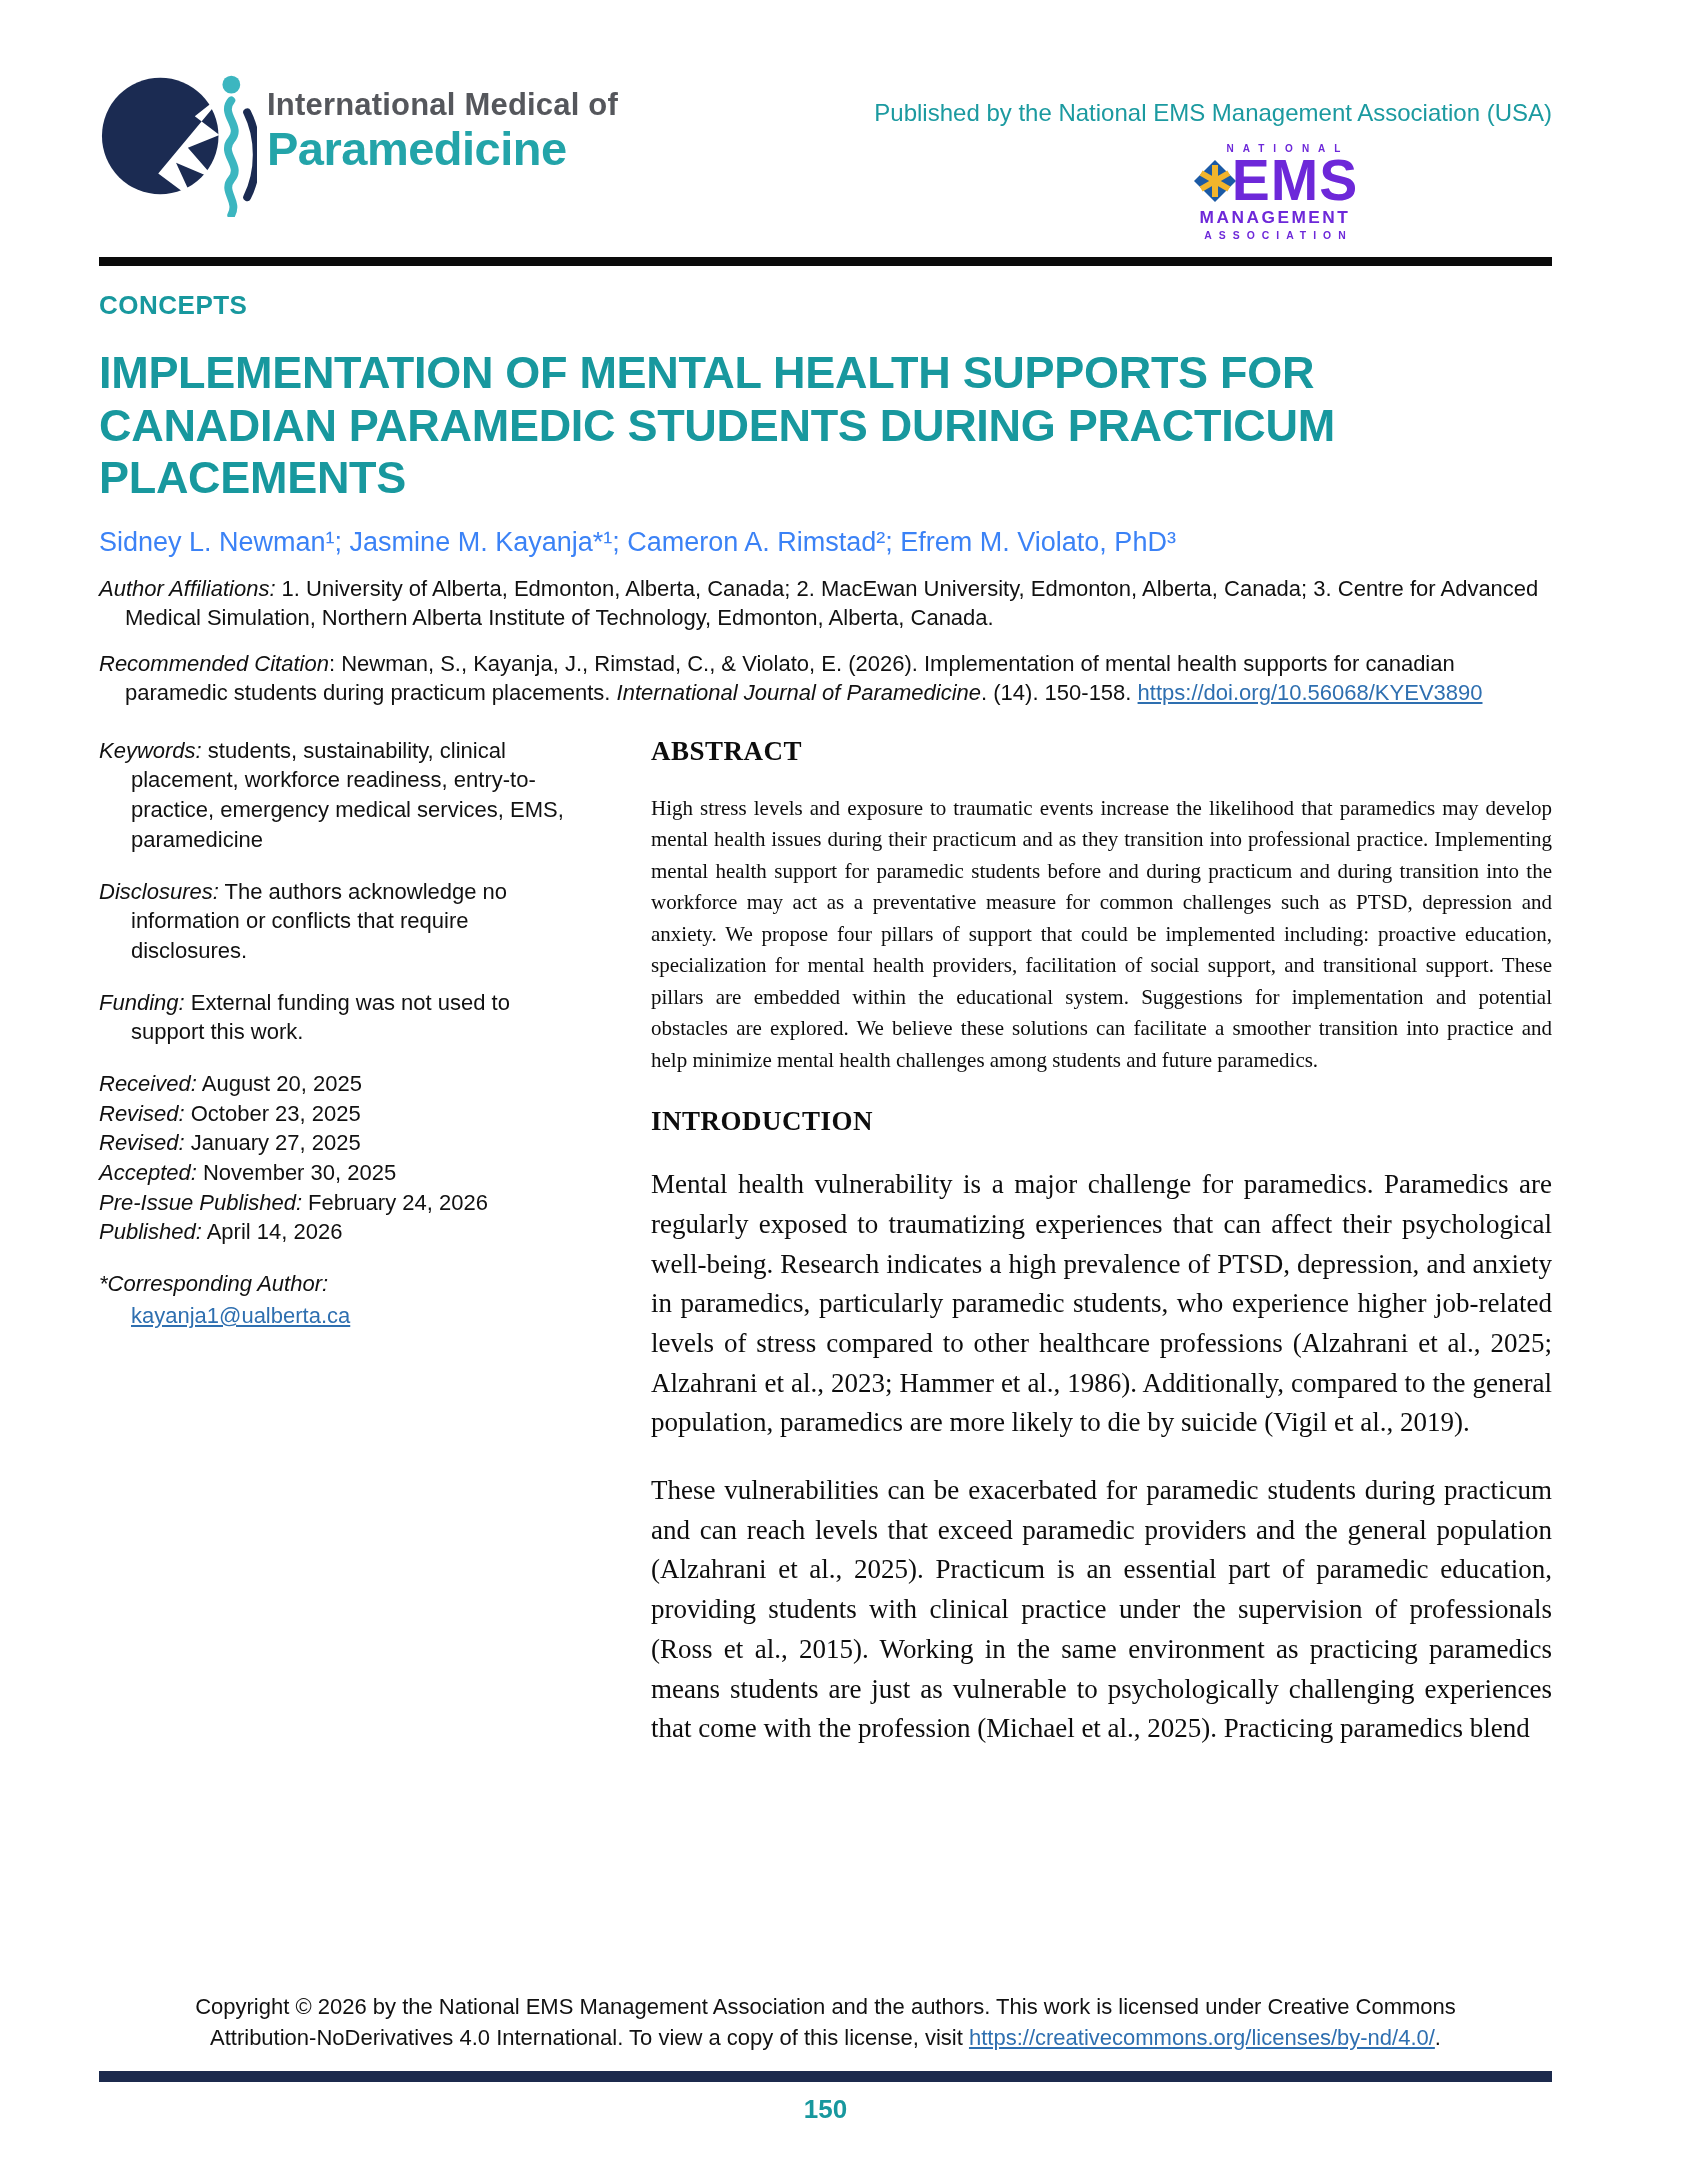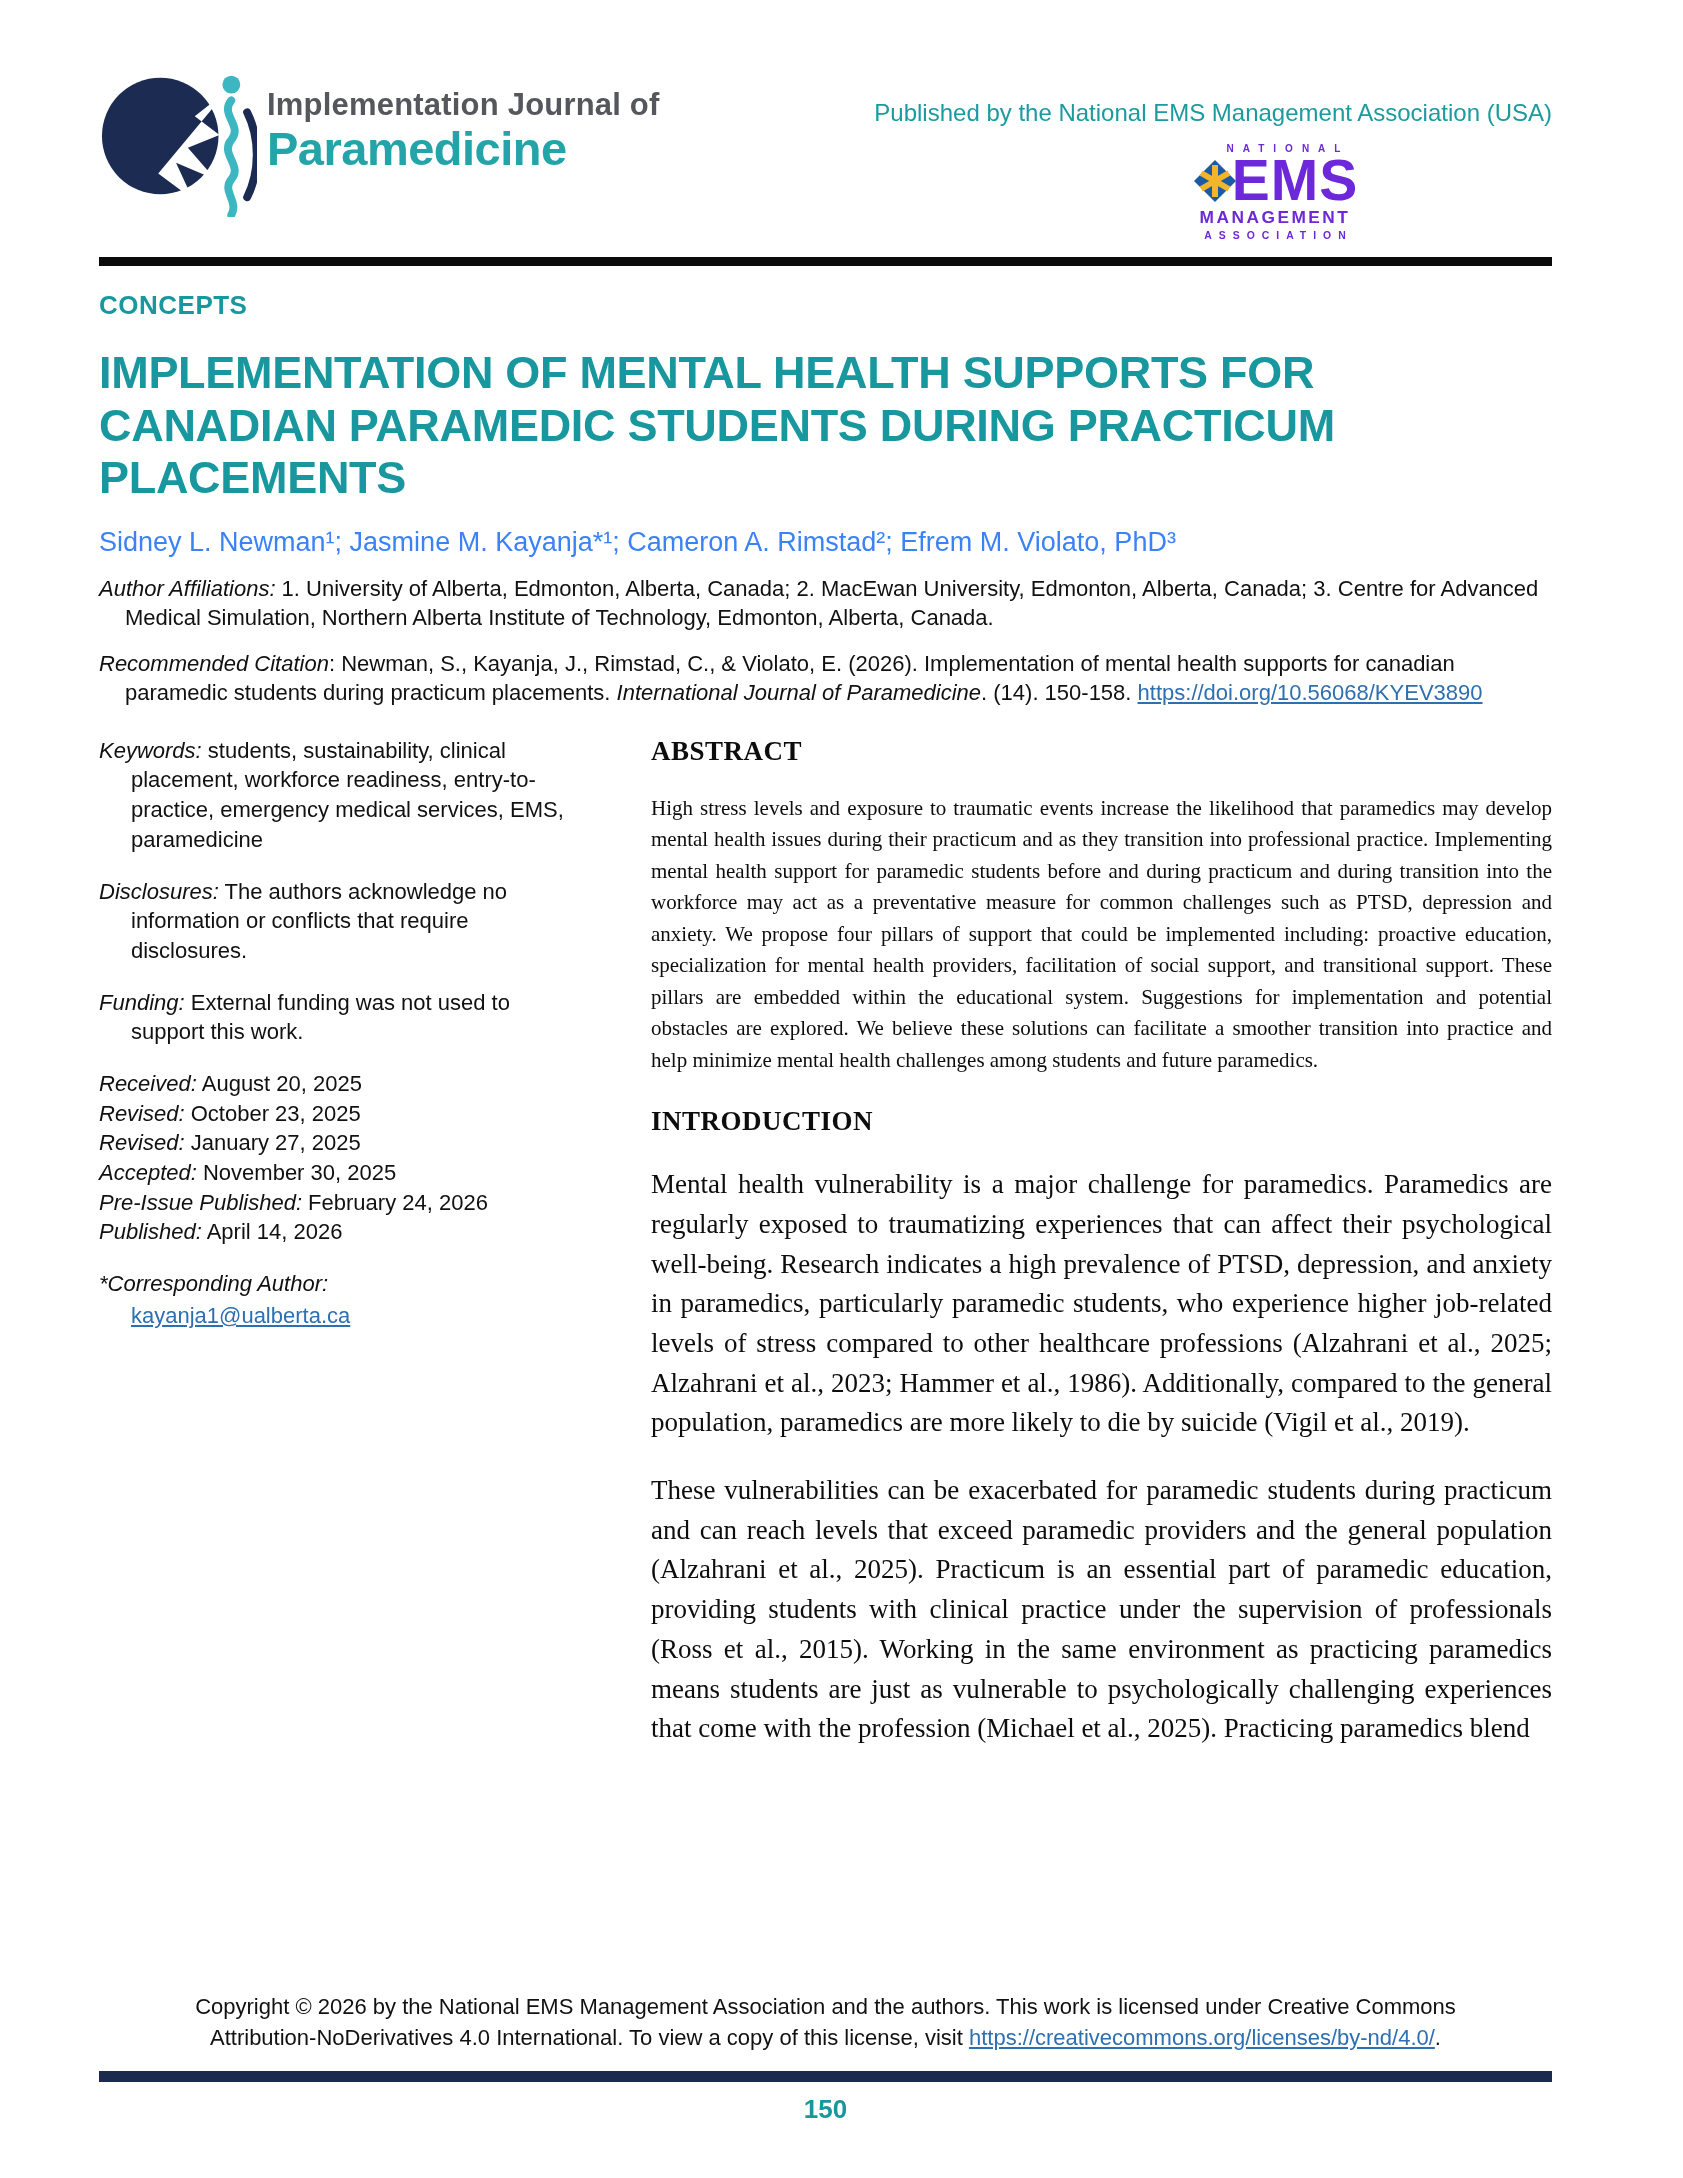--- a/index.html
+++ b/index.html
@@ -66,21 +66,21 @@
     <div class="hdr-left">
       <svg class="logo-svg" viewBox="0 0 160 168">
         <circle cx="62" cy="86" r="59" fill="#1b2b52"></circle>
         <polygon points="128,36 96,64 121,84 88,97 117,131 76,113 94,152 58,122 70,160 40,130 52,86 72,42" fill="#ffffff" opacity="0"></polygon>
         <polygon points="130,40 97,66 122,85 90,98 118,130 78,113 95,150 60,124" fill="#ffffff"></polygon>
         <circle cx="134" cy="34" r="9" fill="#3cb6c0"></circle>
         <path d="M134,50 C122,64 146,76 134,90 C122,104 146,116 134,130 C124,142 142,152 134,166" stroke="#3cb6c0" stroke-width="8" fill="none" stroke-linecap="round"></path>
         <path d="M150,62 C163,88 163,122 150,148" stroke="#1b2b52" stroke-width="8" fill="none" stroke-linecap="round"></path>
       </svg>
       <div class="logo-text">
-        <div class="logo-line1">Implementation Journal of</div>
+        <div class="logo-line1">International Medical of</div>
         <div class="logo-line2">Paramedicine</div>
       </div>
     </div>
     <div class="hdr-right">
       <div class="published-by">Published by the National EMS Management Association (USA)</div>
       <div class="ems-logo">
         <div class="ems-row1">NATIONAL</div>
         <div class="ems-row2">
           <svg class="ems-star-svg" viewBox="0 0 46 46">
             <polygon points="23,2 44,23 23,44 2,23" fill="#1b5aa5"></polygon>

